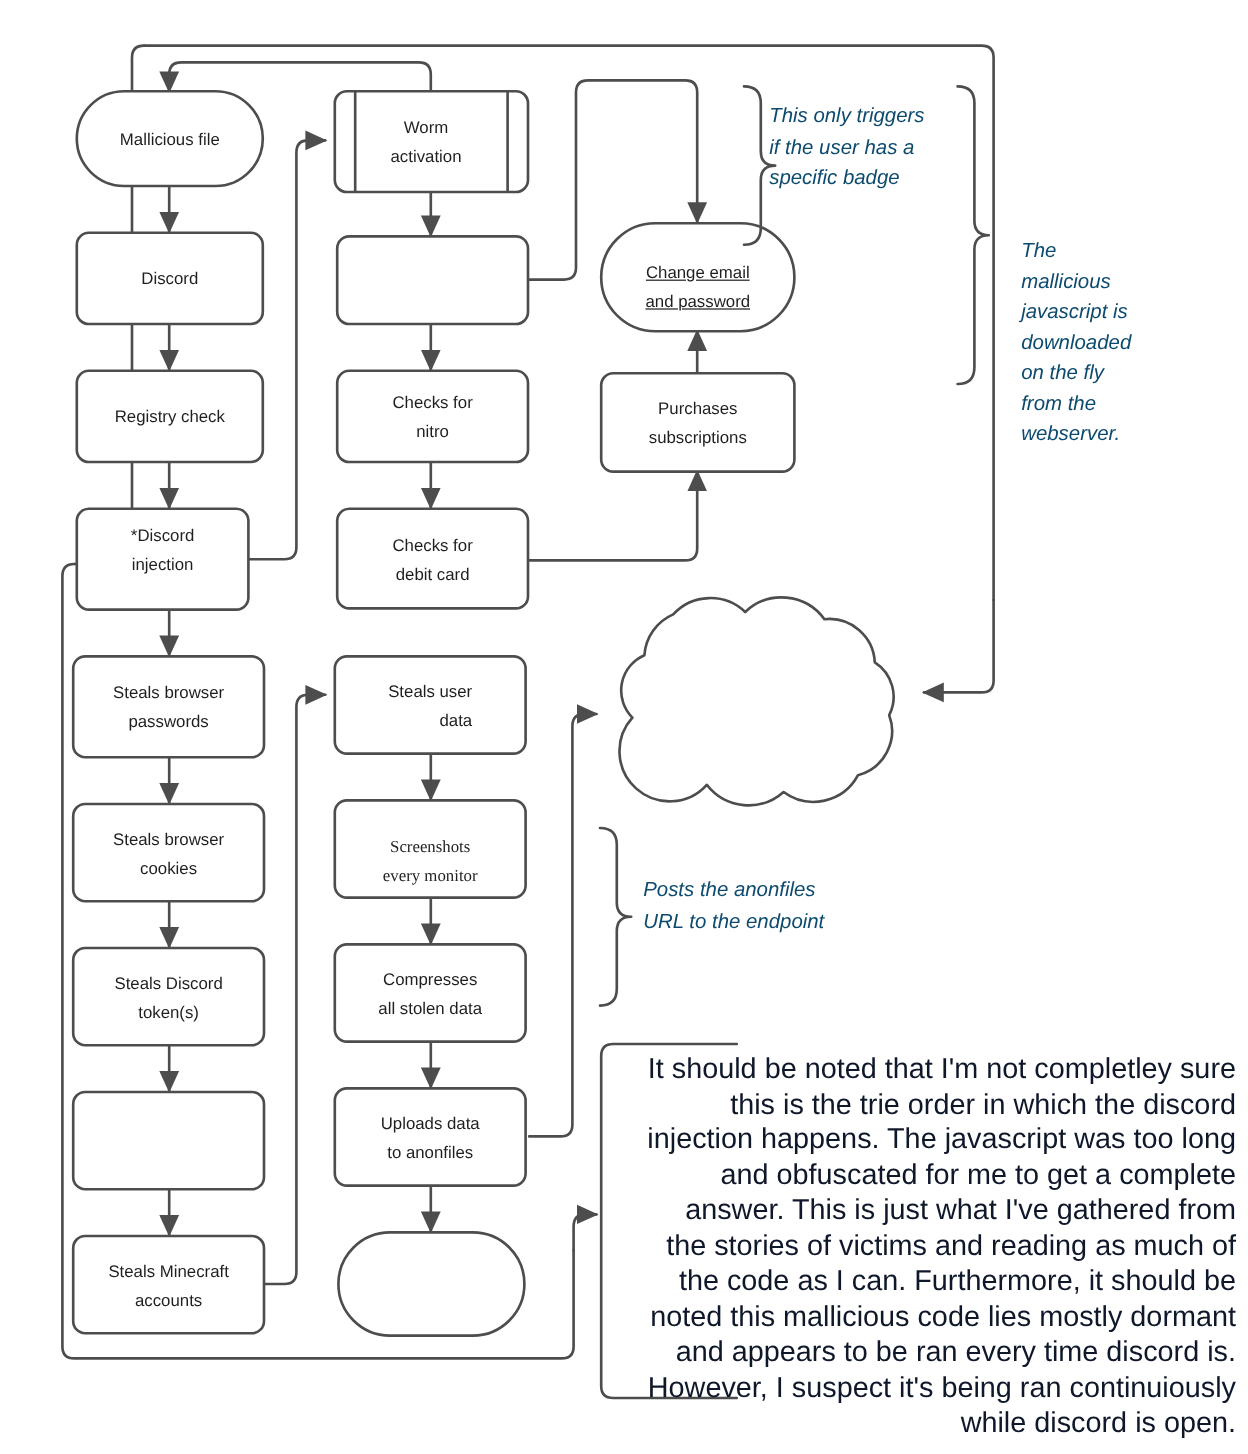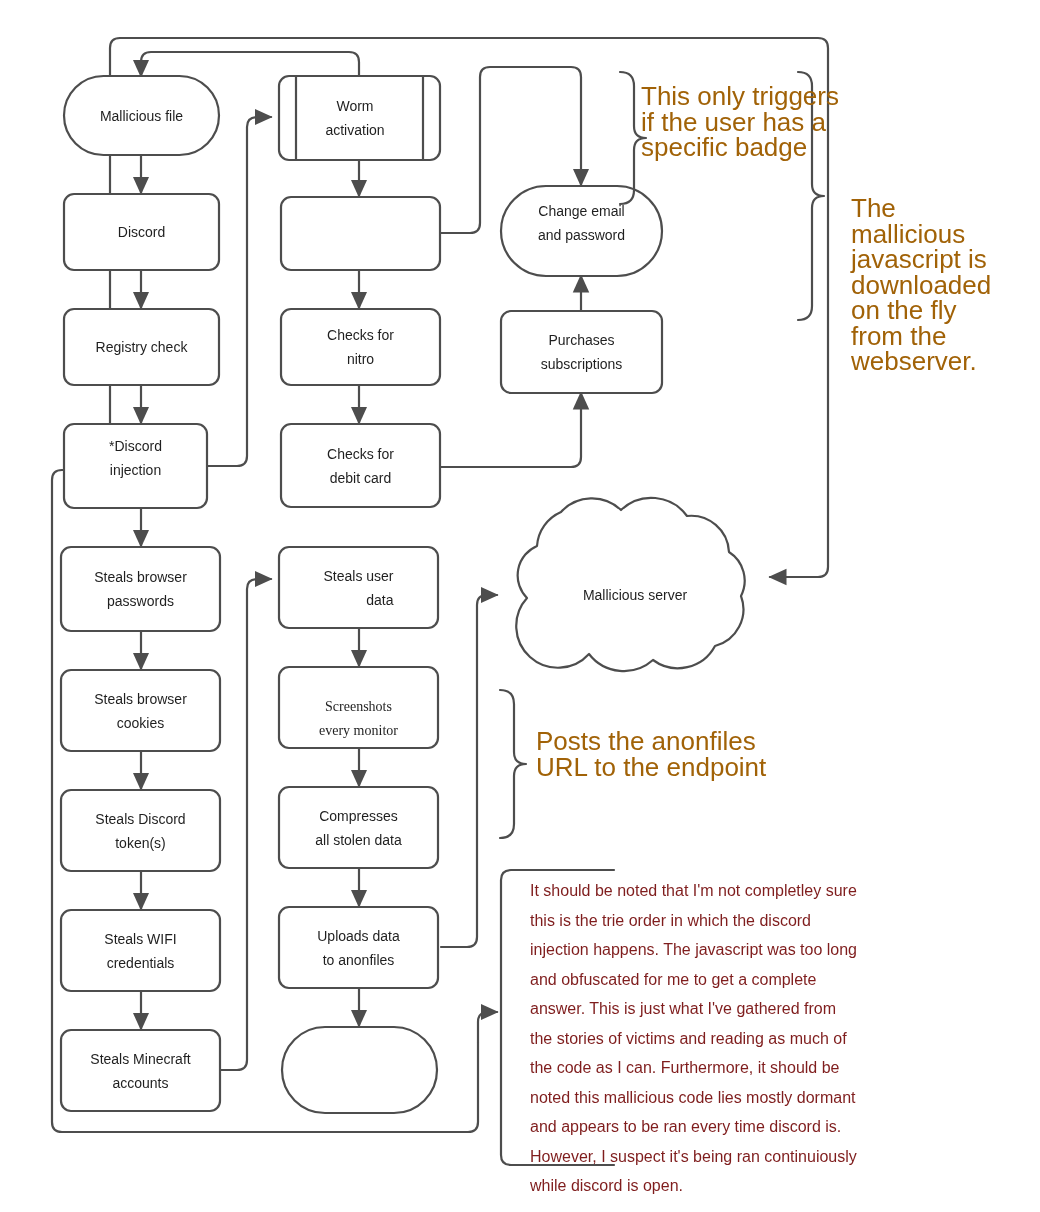--- a/index.html
+++ b/index.html
@@ -5,26 +5,28 @@
   html,body{margin:0;padding:0;background:#ffffff;}
   body{font-family:"Liberation Sans","DejaVu Sans",sans-serif;}
   #stage{position:relative;width:1040px;height:1212px;overflow:hidden;background:#fff;}
   svg.layer{position:absolute;left:0;top:0;width:1040px;height:1212px;}
   .nodeLabel{
     position:absolute;display:flex;align-items:center;justify-content:center;
     text-align:center;color:#1f1f1f;font-size:14px;line-height:24px;
     pointer-events:none;white-space:pre-line;
   }
   .noteText{
-    position:absolute;color:#a16207;font-size:26px;line-height:25.5px;
+    position:absolute;color:#0c4a6e;font-size:17px;line-height:25.5px;
     white-space:pre-line;
+    font-style:italic;
   }
   .bigNote{
-    position:absolute;color:#7f1d1d;font-size:16px;line-height:29.5px;
+    position:absolute;color:#0f172a;font-size:24px;line-height:29.5px;
     white-space:pre-line;
+    text-align:right;
   }
 </style>
 </head>
 <body>
 
 <div id="stage">
 
   <svg class="layer" viewBox="0 0 1040 1212">
     <defs>
       <marker id="arrow" viewBox="0 0 12 12" refX="10" refY="6" markerWidth="9" markerHeight="9" orient="auto-start-reverse">
@@ -144,47 +146,44 @@
   <div class="nodeLabel" style="left:64px;top:194px;width:155px;height:76px;">Discord</div>
   <div class="nodeLabel" style="left:64px;top:309px;width:155px;height:76px;">Registry check</div>
   <div class="nodeLabel" style="left:64px;top:424px;width:143px;height:68px;">*Discord
 injection</div>
   <div class="nodeLabel" style="left:61px;top:547px;width:159px;height:84px;">Steals browser
 passwords</div>
   <div class="nodeLabel" style="left:61px;top:670px;width:159px;height:81px;">Steals browser
 cookies</div>
   <div class="nodeLabel" style="left:61px;top:790px;width:159px;height:81px;">Steals Discord
 token(s)</div>
-  <div class="nodeLabel" style="left:61px;top:910px;width:159px;height:81px;">Steals WIFI
-credentials</div>
   <div class="nodeLabel" style="left:61px;top:1030px;width:159px;height:81px;">Steals Minecraft
 accounts</div>
 
   <div class="nodeLabel" style="left:296px;top:76px;width:118px;height:84px;">Worm
 activation</div>
   <div class="nodeLabel" style="left:281px;top:309px;width:159px;height:76px;">Checks for
 nitro</div>
   <div class="nodeLabel" style="left:281px;top:424px;width:159px;height:83px;">Checks for
 debit card</div>
 
-  <div class="nodeLabel" style="left:501px;top:178px;width:161px;height:90px;">Change email
+  <div class="nodeLabel" style="left:501px;top:194px;width:161px;height:90px;text-decoration:underline;">Change email
 and password</div>
   <div class="nodeLabel" style="left:501px;top:311px;width:161px;height:82px;">Purchases
 subscriptions</div>
 
   <div class="nodeLabel" style="left:279px;top:547px;width:159px;height:81px;text-align:right;">Steals user
 data</div>
   <div class="nodeLabel" style="left:279px;top:667px;width:159px;height:104px;font-family:Liberation Serif, serif;">Screenshots
 every monitor</div>
   <div class="nodeLabel" style="left:279px;top:787px;width:159px;height:81px;">Compresses
 all stolen data</div>
   <div class="nodeLabel" style="left:279px;top:907px;width:159px;height:81px;">Uploads data
 to anonfiles</div>
 
-  <div class="nodeLabel" style="left:520px;top:570px;width:230px;height:50px;">Mallicious server</div>
 
   <div class="noteText" style="left:641px;top:84px;width:200px;">This only triggers
 if the user has a
 specific badge</div>
 
   <div class="noteText" style="left:851px;top:196px;width:170px;">The
 mallicious
 javascript is
 downloaded
 on the fly

